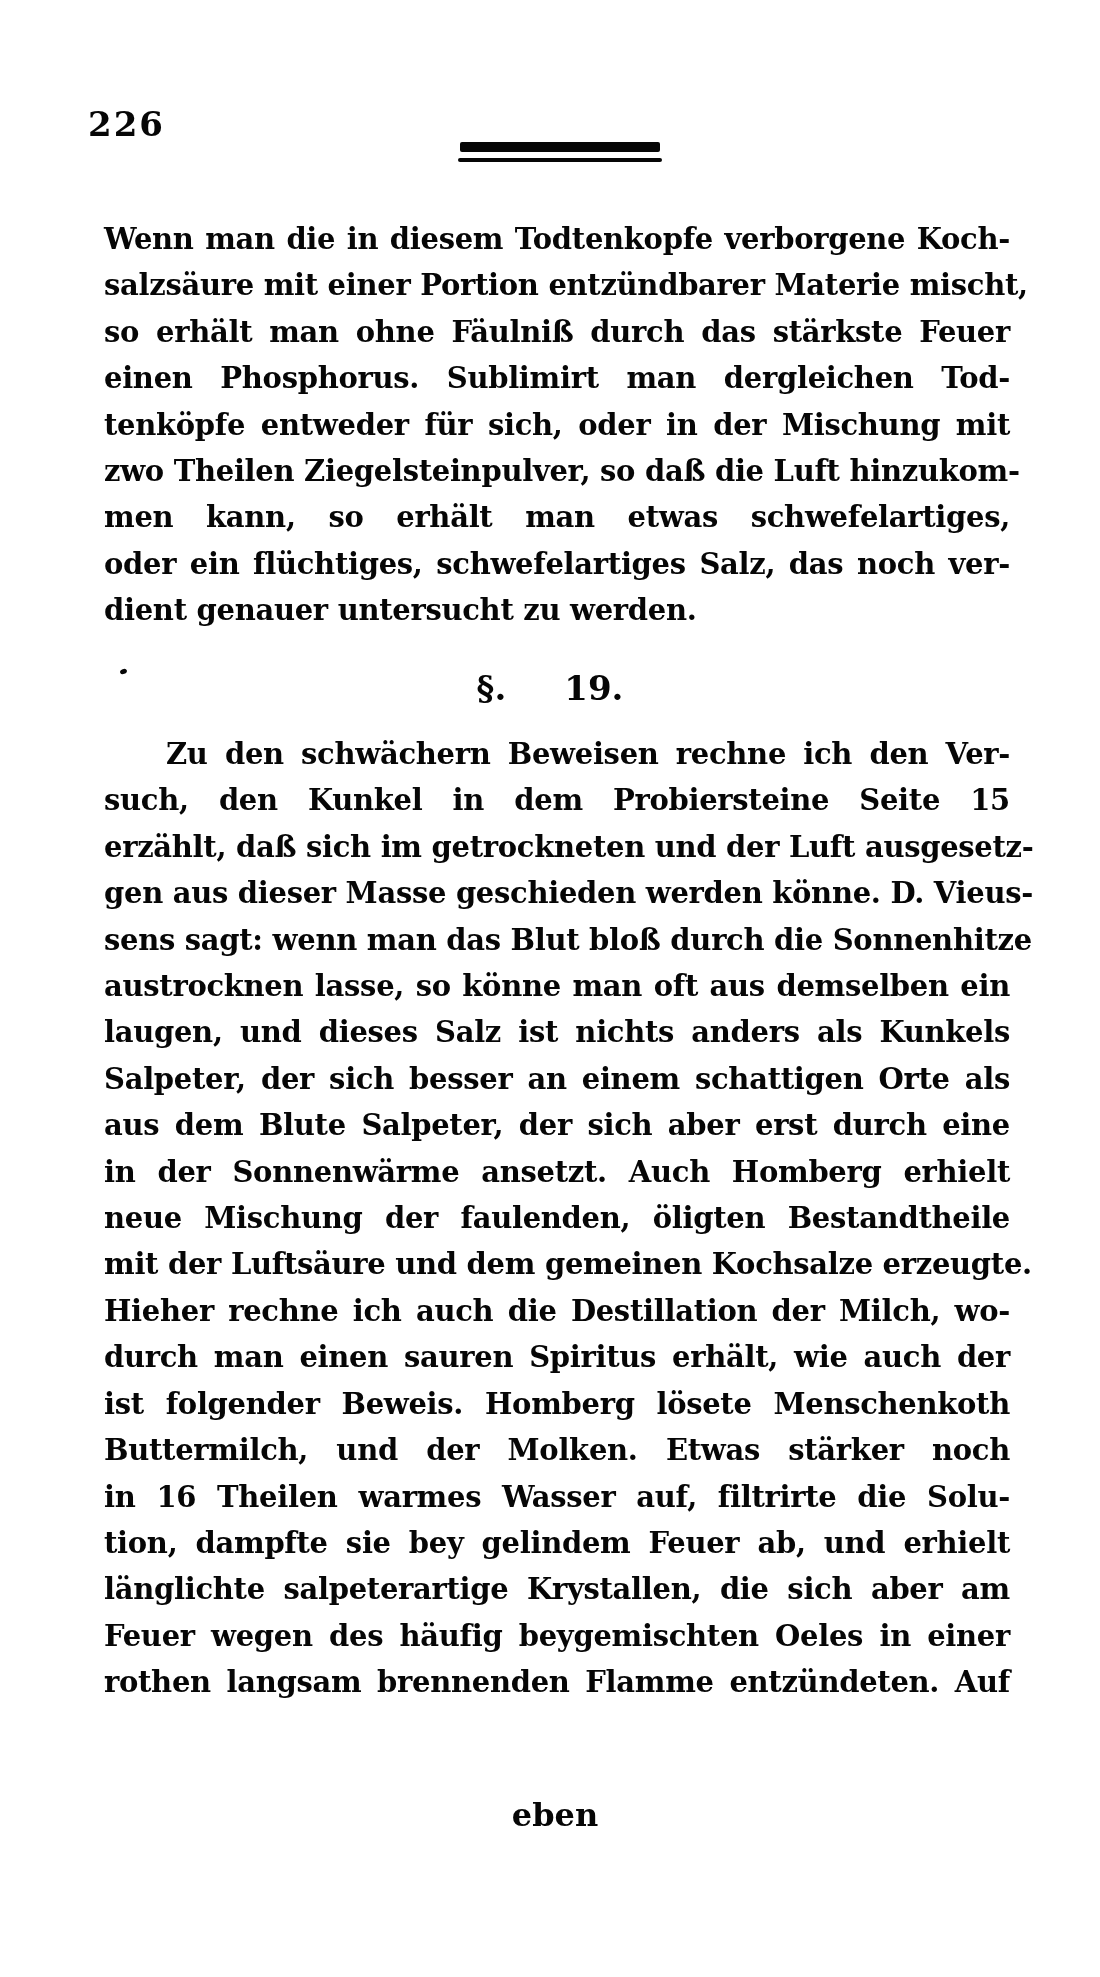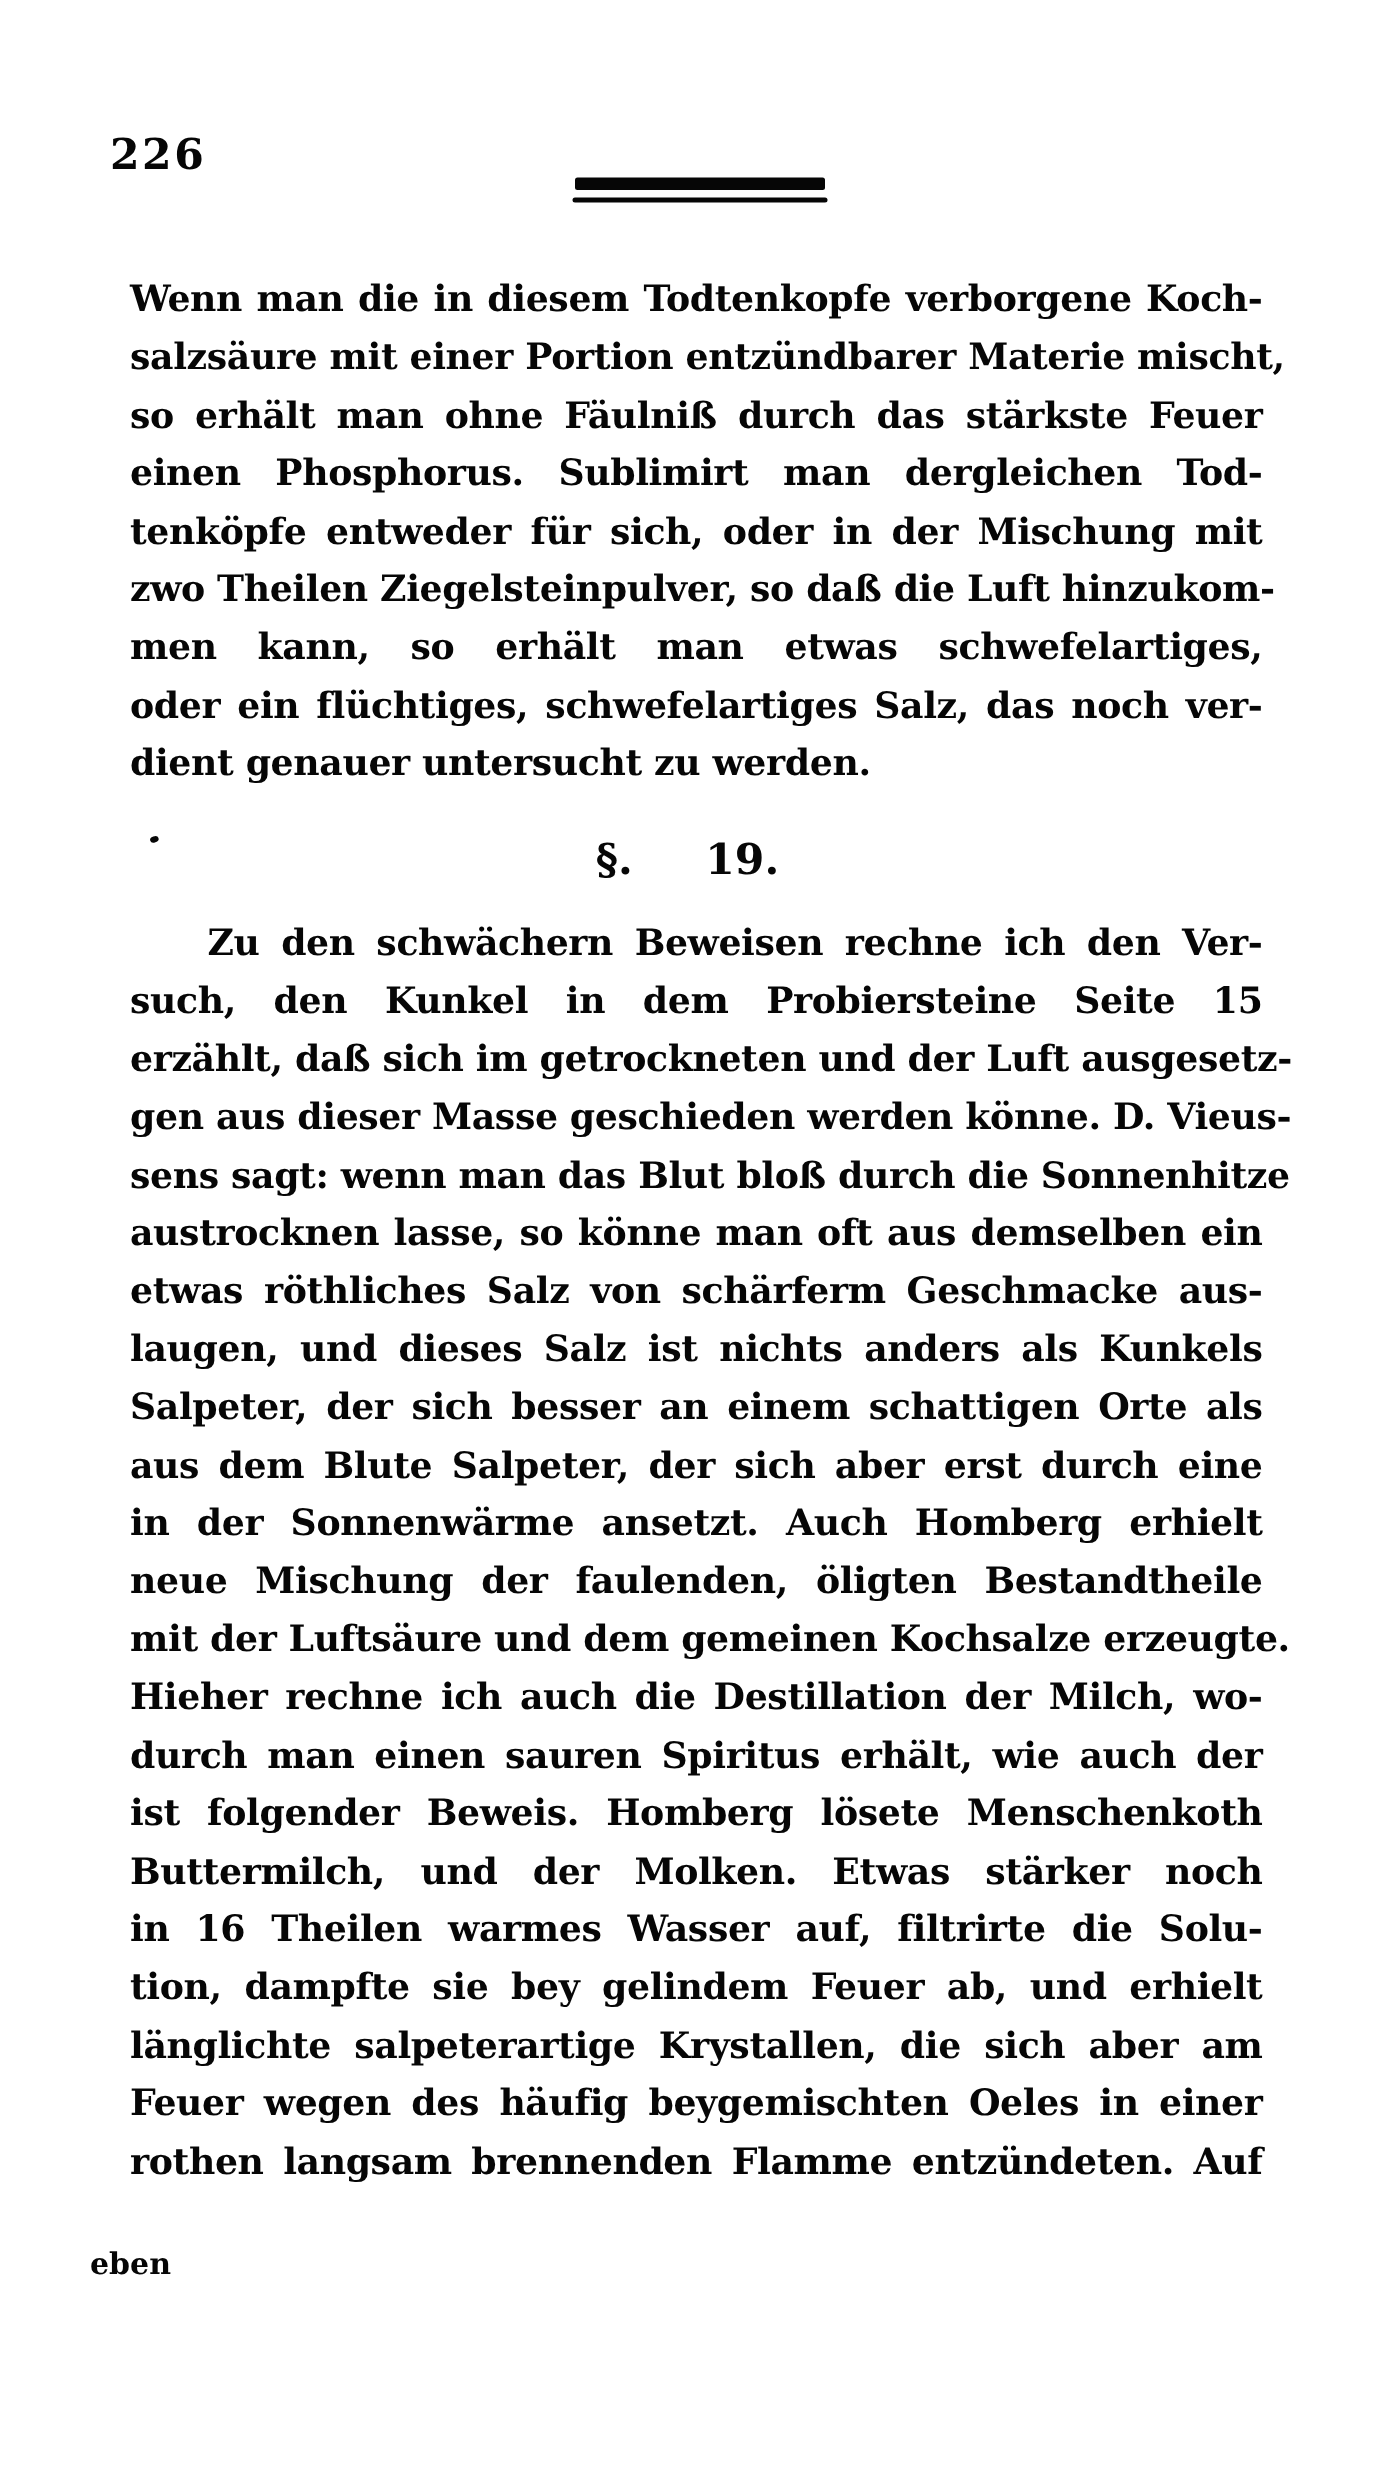--- a/index.html
+++ b/index.html
@@ -85,25 +85,25 @@
     left: 120px;
     top: 669px;
     width: 7px;
     height: 5px;
     background: var(--ink, #060606);
     border-radius: 50%;
     transform: rotate(-20deg);
   }
   .catchword {
     position: absolute;
-    left: 72px;
+    left: 94px;
     top: 1796px;
     width: 922px;
-    text-align: left;
-    font-size: 24px;
+    text-align: center;
+    font-size: 32px;
   }
 </style>
 </head>
 <body>
 
 <div class="page" style="--paper: #ffffff; --ink: #060606;">
 
   <div class="page-number">226</div>
 
   <div class="ornament">
@@ -130,21 +130,20 @@
     <span>19.</span>
   </div>
 
   <div class="textblock para-2">
     <div class="tline indent">Zu den schwächern Beweisen rechne ich den Ver-</div>
     <div class="tline">such, den Kunkel in  dem Probiersteine Seite 15</div>
     <div class="tline">erzählt, daß sich im getrockneten und der Luft ausgesetz-</div>
     <div class="tline">gen aus dieser Masse geschieden werden könne.  D. Vieus-</div>
     <div class="tline">sens sagt: wenn man das Blut bloß durch die Sonnenhitze</div>
     <div class="tline">austrocknen lasse, so könne man oft aus demselben ein</div>
-    <div class="tline">etwas röthliches Salz von schärferm Geschmacke aus-</div>
     <div class="tline">laugen, und dieses Salz ist nichts anders als Kunkels</div>
     <div class="tline">Salpeter, der sich besser an einem schattigen Orte als</div>
     <div class="tline">aus dem Blute Salpeter, der sich aber erst durch eine</div>
     <div class="tline">in der Sonnenwärme ansetzt.  Auch Homberg erhielt</div>
     <div class="tline">neue Mischung der faulenden, öligten Bestandtheile</div>
     <div class="tline">mit der Luftsäure und dem gemeinen Kochsalze erzeugte.</div>
     <div class="tline">Hieher rechne ich auch die Destillation der Milch, wo-</div>
     <div class="tline">durch man einen sauren Spiritus erhält, wie auch der</div>
     <div class="tline">ist folgender Beweis.  Homberg lösete Menschenkoth</div>
     <div class="tline">Buttermilch, und der Molken.  Etwas stärker noch</div>

